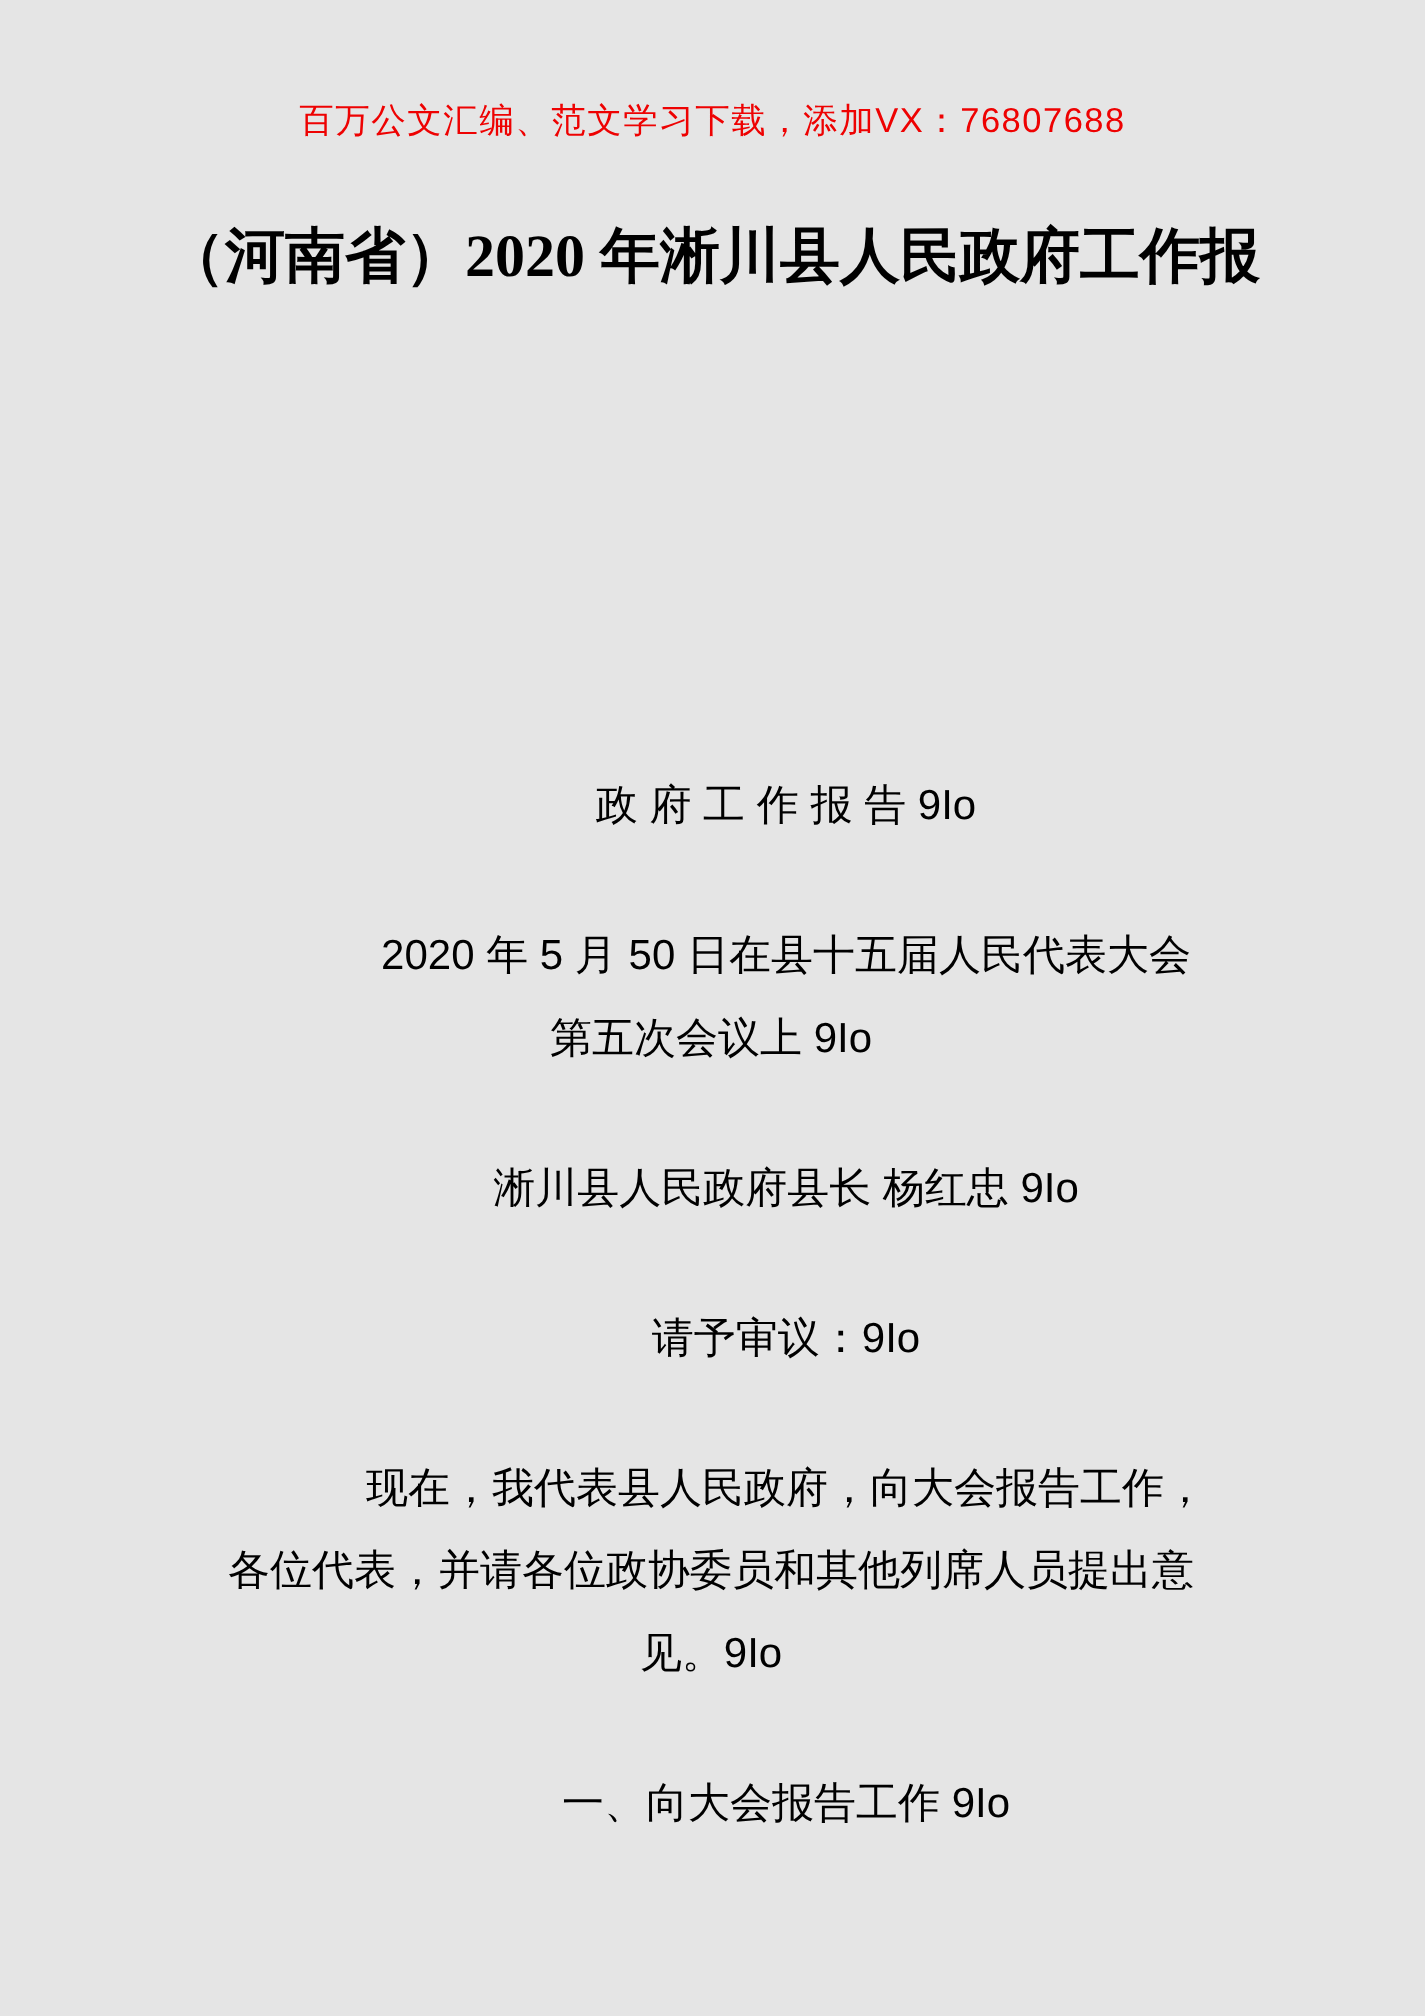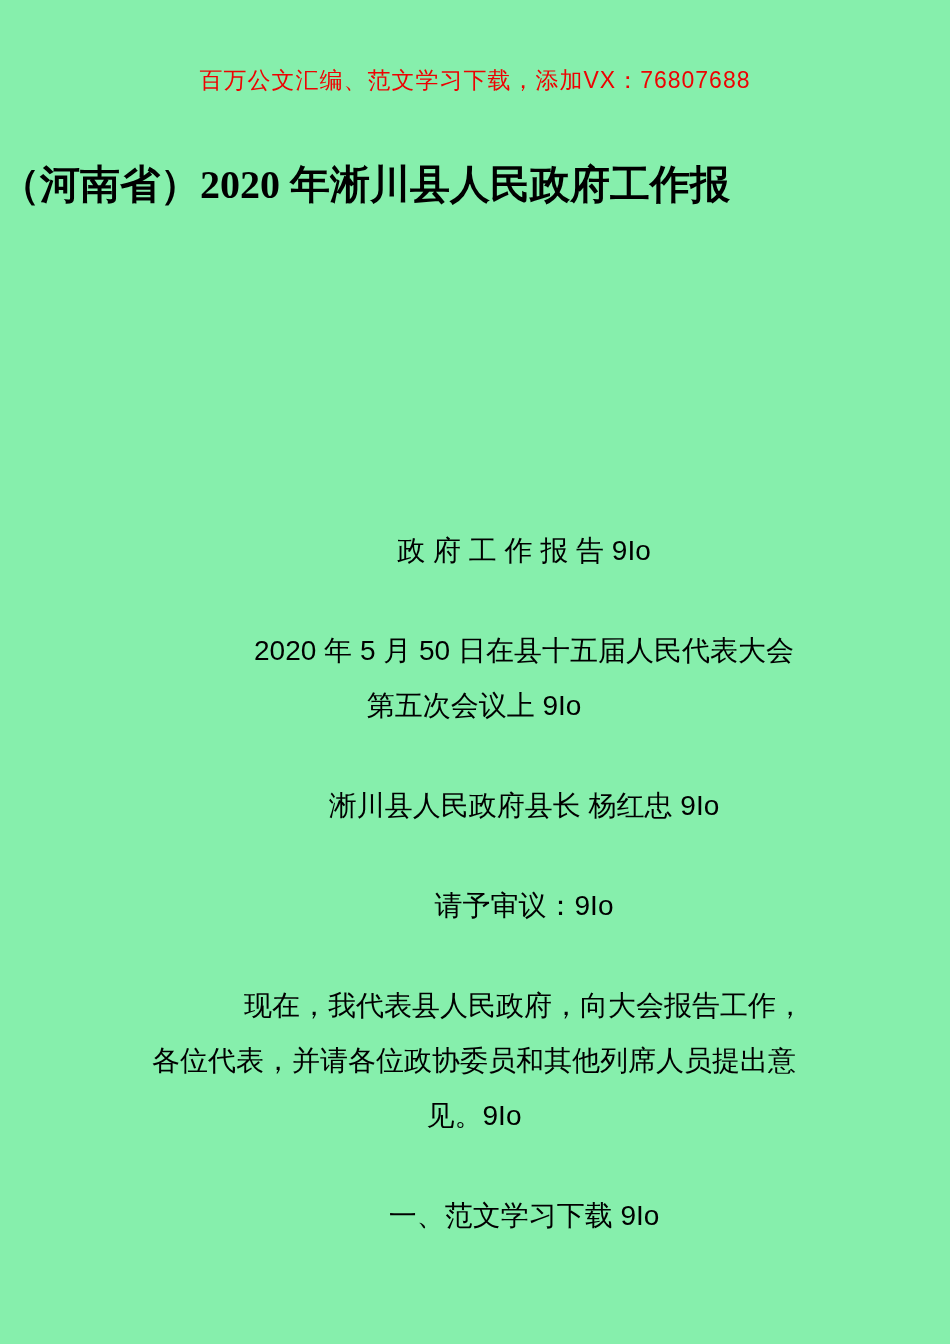--- a/index.html
+++ b/index.html
@@ -10,34 +10,35 @@
   body {
     width: 950px;
     height: 1344px;
     overflow: hidden;
     font-family: "Liberation Sans", "DejaVu Sans", sans-serif;
     color: #000000;
   }
   .page {
     width: 950px;
     height: 1344px;
-    background: #86efac;
+    background: #e5e5e5;
     box-sizing: border-box;
     padding-top: 64px;
   }
   .promo-header {
     text-align: center;
     font-size: 23px;
     line-height: 32px;
     color: #ee0202;
     letter-spacing: 1px;
     font-family: "Liberation Sans", "DejaVu Sans", sans-serif;
   }
   .doc-title {
-    margin-top: 63px;
+    margin-top: 49px;
+    text-align: center;
     font-family: "Liberation Serif", "DejaVu Serif", serif;
     font-weight: 700;
     font-size: 40px;
     line-height: 51px;
     color: #000000;
   }
   .doc-body {
     margin: 313px 145px 0 143px;
     font-size: 28px;
     line-height: 55px;
@@ -61,16 +62,16 @@
   <div class="doc-title">
     <div>（河南省）2020 年淅川县人民政府工作报</div>
   </div>
 
   <div class="doc-body">
     <p>政 府 工 作 报 告 9Io</p>
     <p>2020 年 5 月 50 日在县十五届人民代表大会第五次会议上 9Io</p>
     <p>淅川县人民政府县长 杨红忠 9Io</p>
     <p>请予审议：9Io</p>
     <p>现在，我代表县人民政府，向大会报告工作，各位代表，并请各位政协委员和其他列席人员提出意见。9Io</p>
-    <p>一、范文学习下载 9Io</p>
+    <p>一、向大会报告工作 9Io</p>
   </div>
 
 </div>
 
 </body></html>

